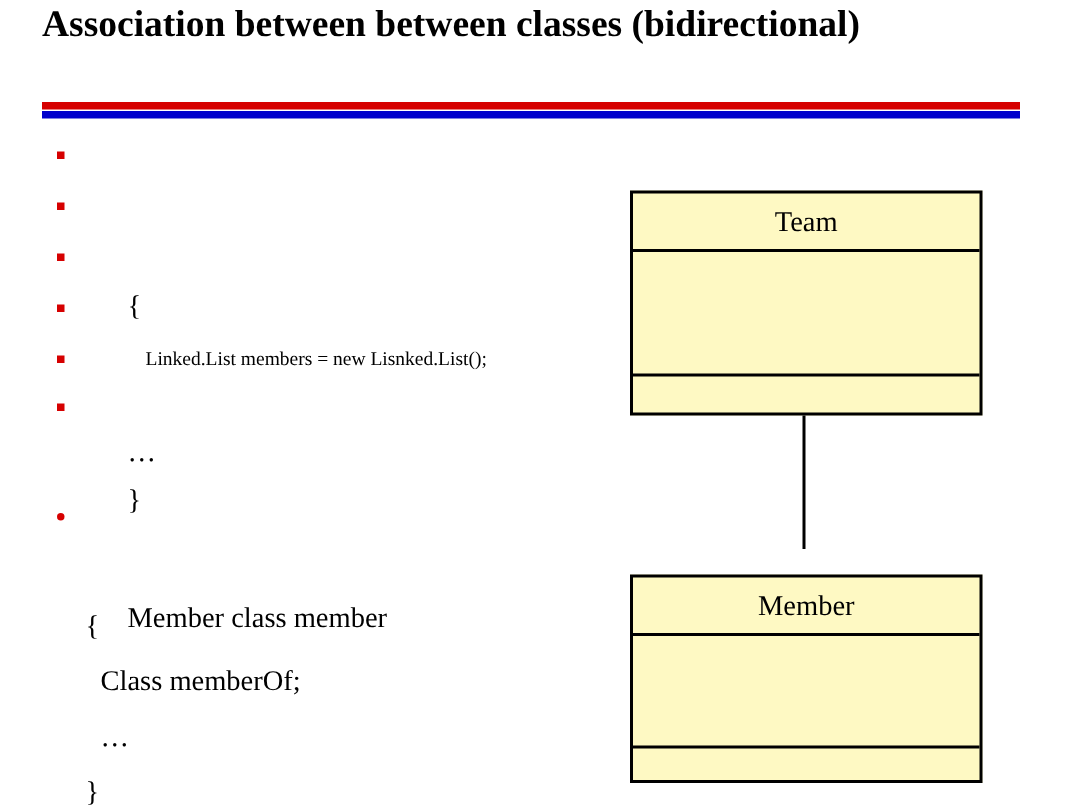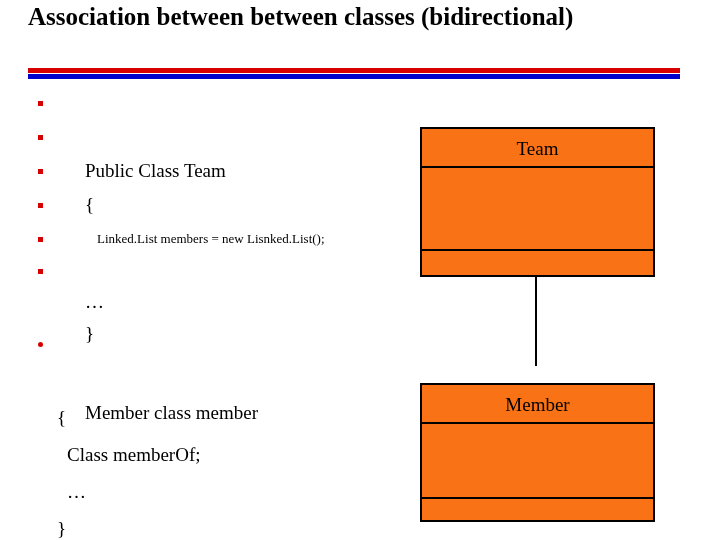--- a/index.html
+++ b/index.html
@@ -100,21 +100,21 @@
     line-height: 37px;
     white-space: pre;
   }
   .indent1 { padding-left: 18px; }
 
   
   .uml-box {
     position: absolute;
     border: 2px solid #000000;
     box-sizing: border-box;
-    background: #f97316;
+    background: #fef9c3;
   }
   #uml-team {
     left: 420px;
     top: 127px;
     width: 235px;
     height: 150px;
   }
   #uml-member {
     left: 420px;
     top: 366px;
@@ -150,21 +150,20 @@
 
 <div id="slide-title">Association between between classes (bidirectional)</div>
 
 <div class="rule" id="rule-red"></div>
 <div class="rule" id="rule-blue"></div>
 
 <div id="code-block-team">
 
   <div class="bullet-row">
     <span class="bullet-dot"></span>
-    <span>Public Class Team</span>
   </div>
 
   <div class="bullet-row">
     <span class="bullet-dot"></span>
     <span>{</span>
   </div>
 
   <div class="bullet-row small">
     <span class="bullet-dot"></span>
     <span class="indent1">Linked.List members = new Lisnked.List();</span>

